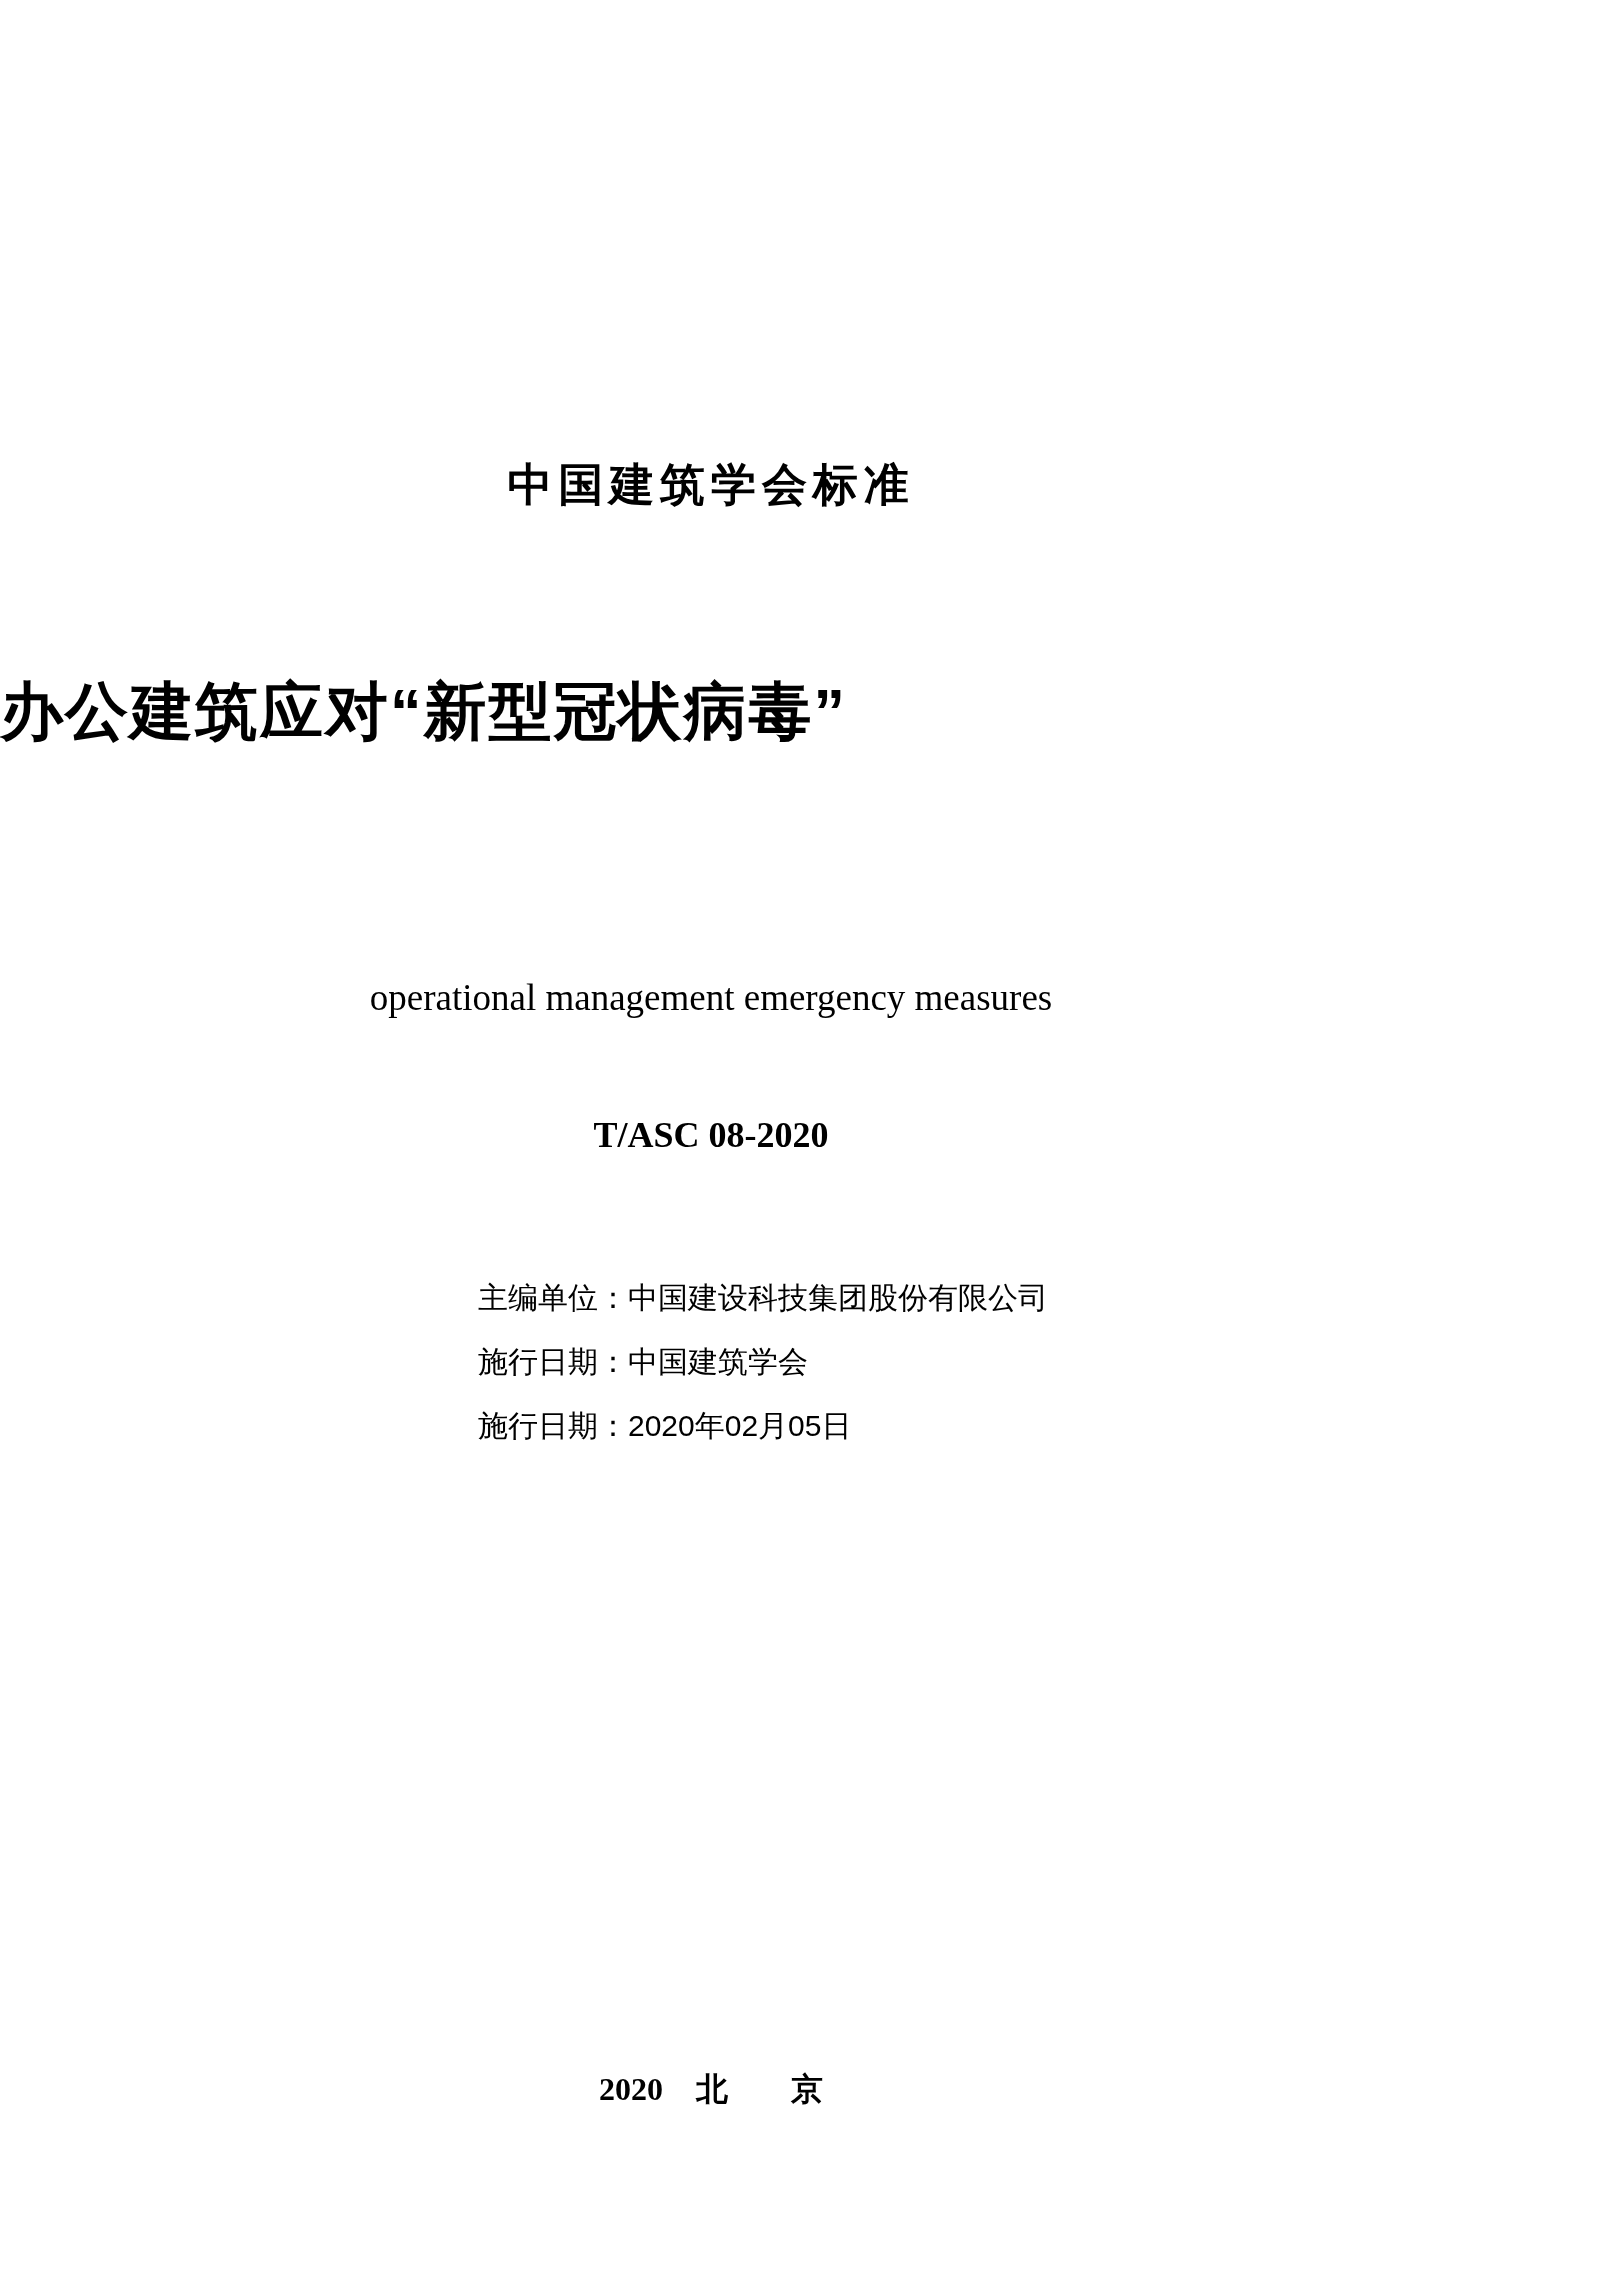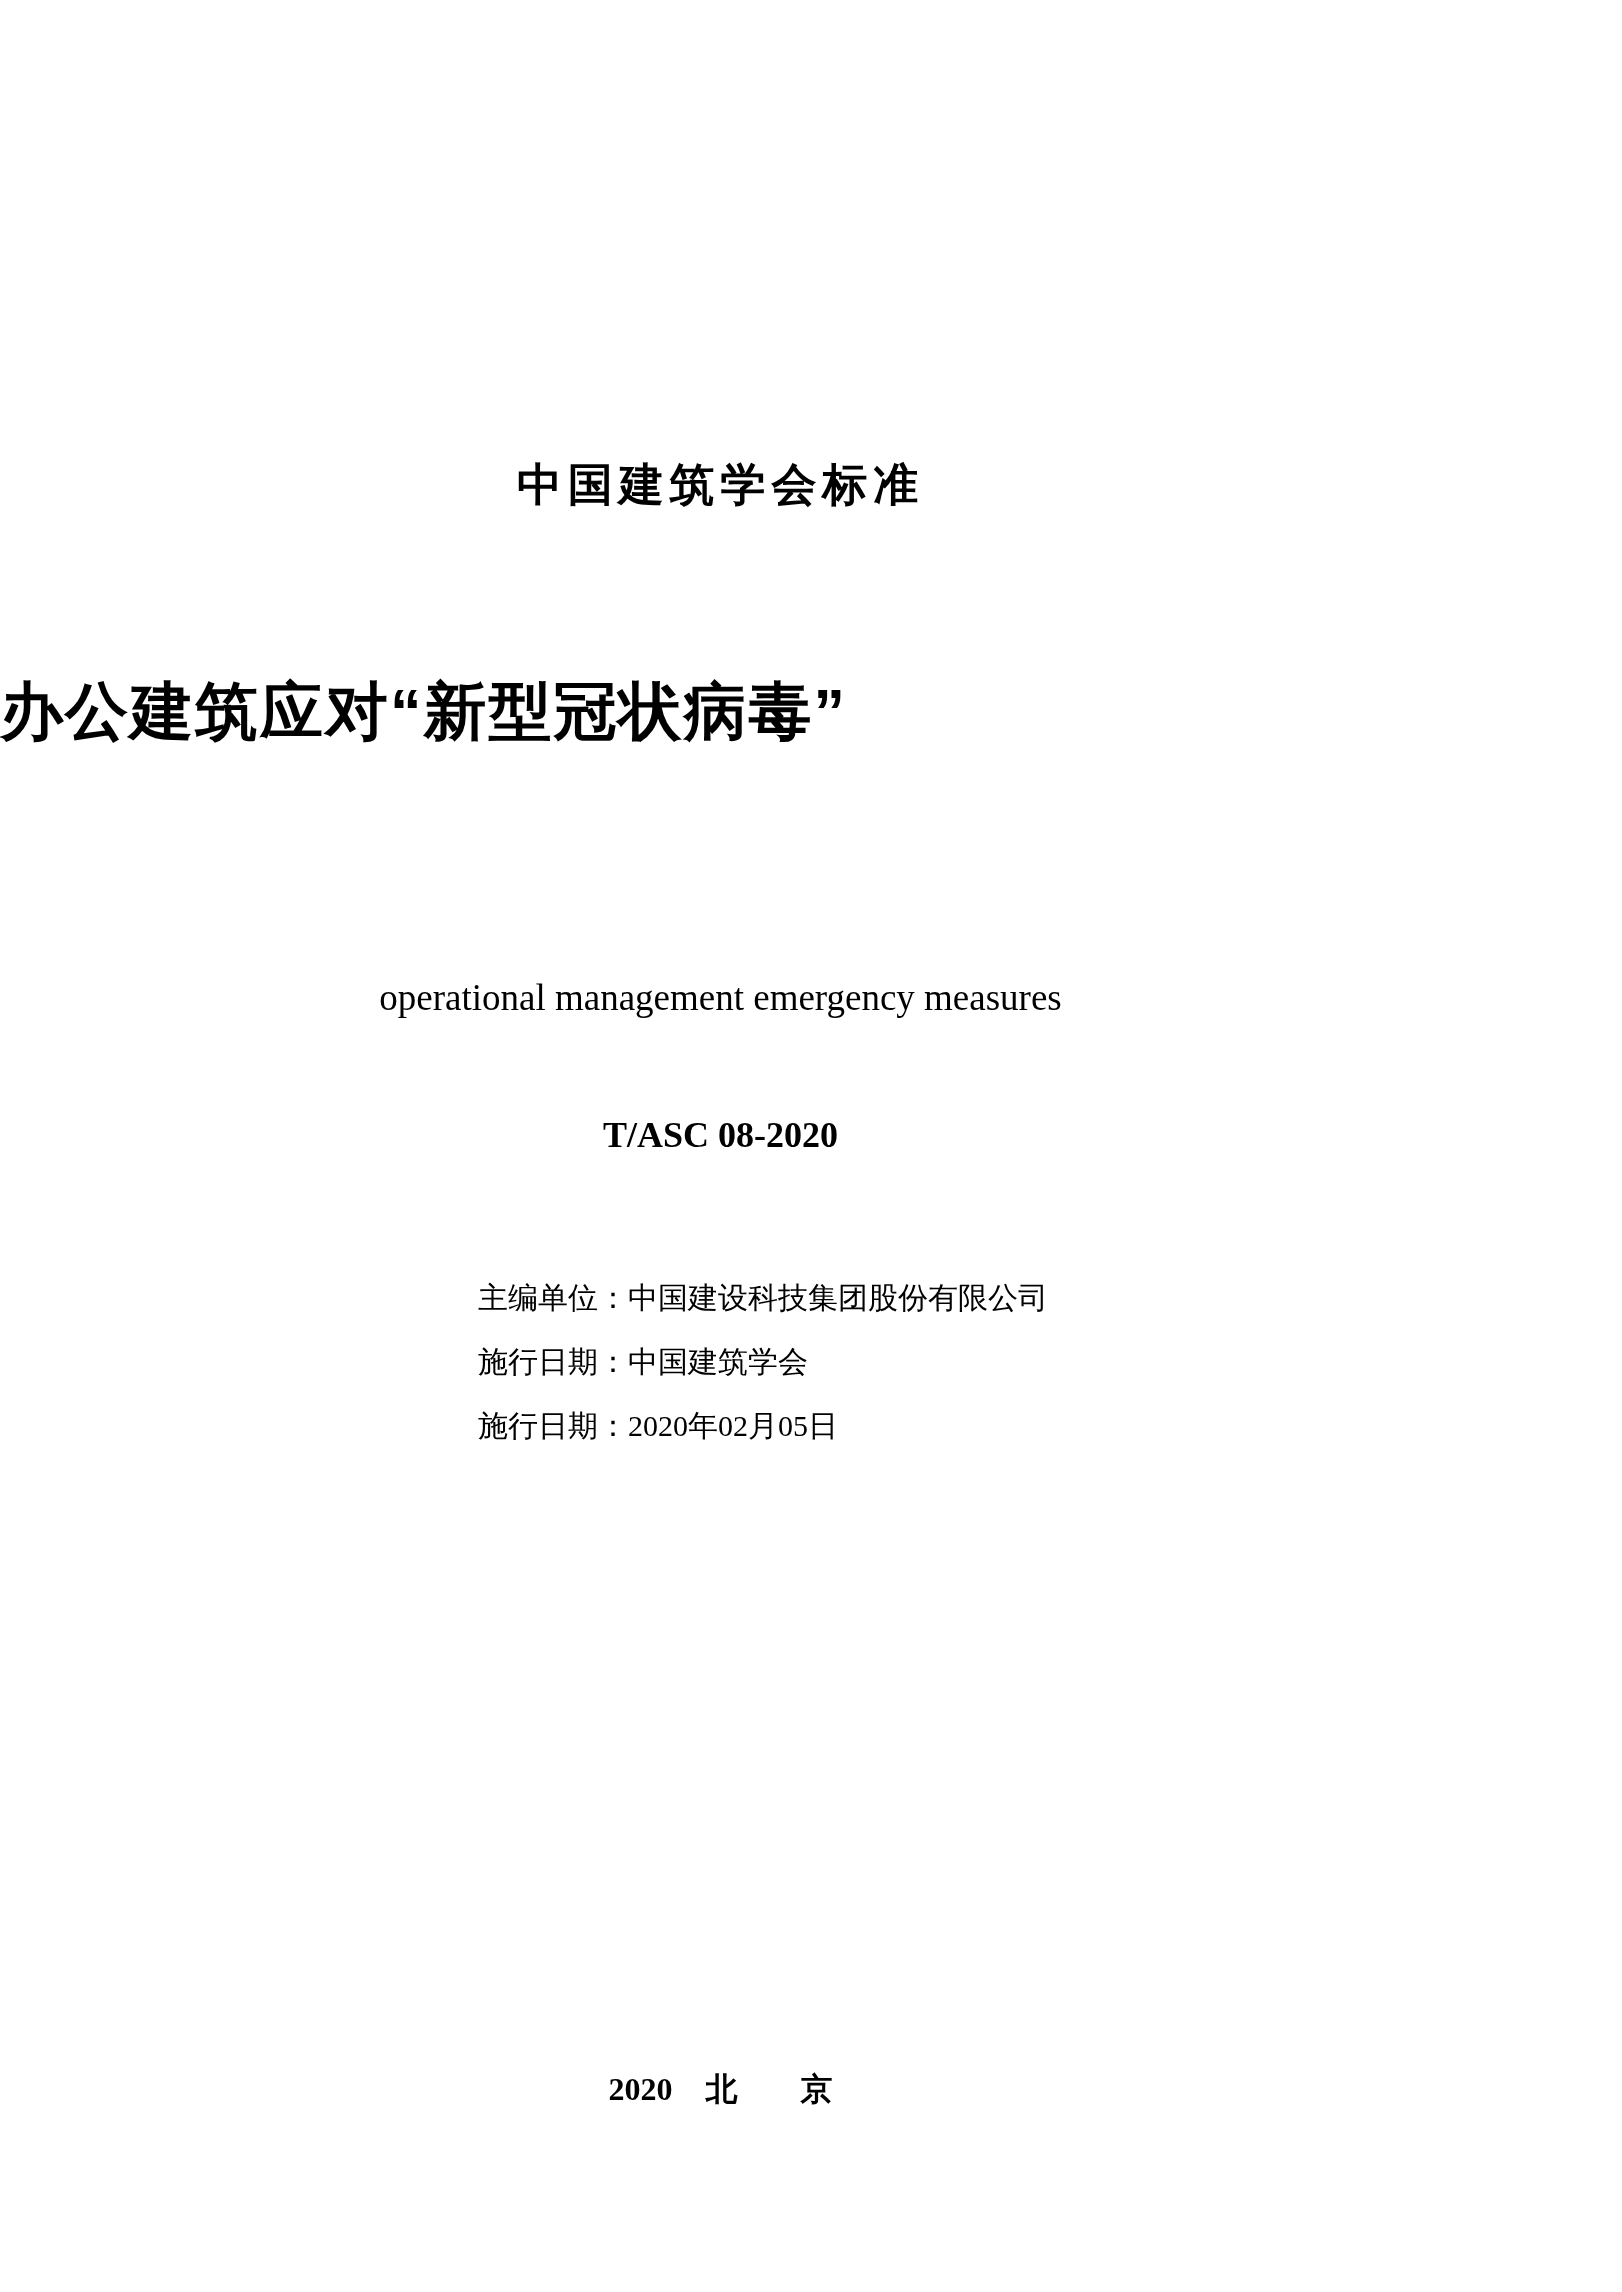--- a/index.html
+++ b/index.html
@@ -8,21 +8,20 @@
     padding: 0;
     background: #ffffff;
   }
   .page {
     position: relative;
     width: 1422px;
     height: 2293px;
     background: #ffffff;
     color: #000000;
     overflow: hidden;
-    padding-left: 19px;
   }
   
   .society-label {
     position: absolute;
     top: 459px;
     left: 0;
     width: 100%;
     text-align: center;
     font-family: "Liberation Sans", "DejaVu Sans", sans-serif;
     font-weight: bold;
@@ -67,21 +66,21 @@
     top: 1115px;
     font-size: 36px;
     font-weight: bold;
     line-height: 41px;
   }
   
   .info-block {
     position: absolute;
     top: 1266px;
     left: 478px;
-    font-family: Liberation Serif, serif;
+    font-family: Liberation Sans, sans-serif;
     font-size: 30px;
     line-height: 64px;
     white-space: nowrap;
   }
   .info-row { display: block; }
   .info-label { display: inline; }
   .info-value { display: inline; }
   
   .imprint {
     position: absolute;

